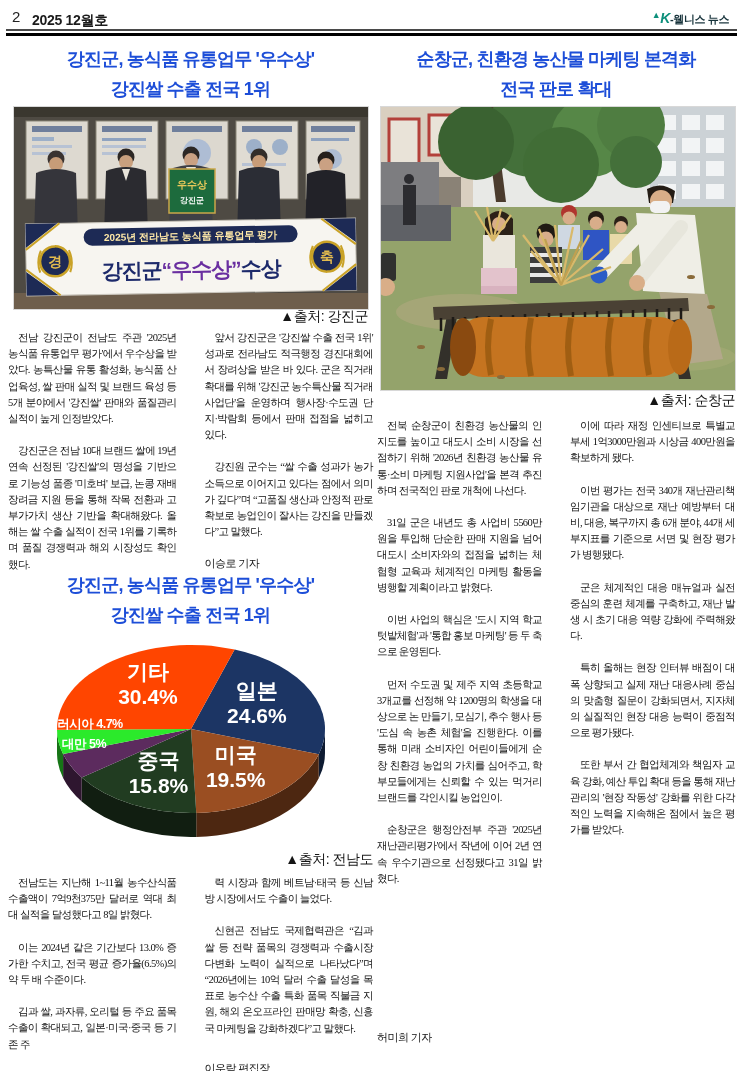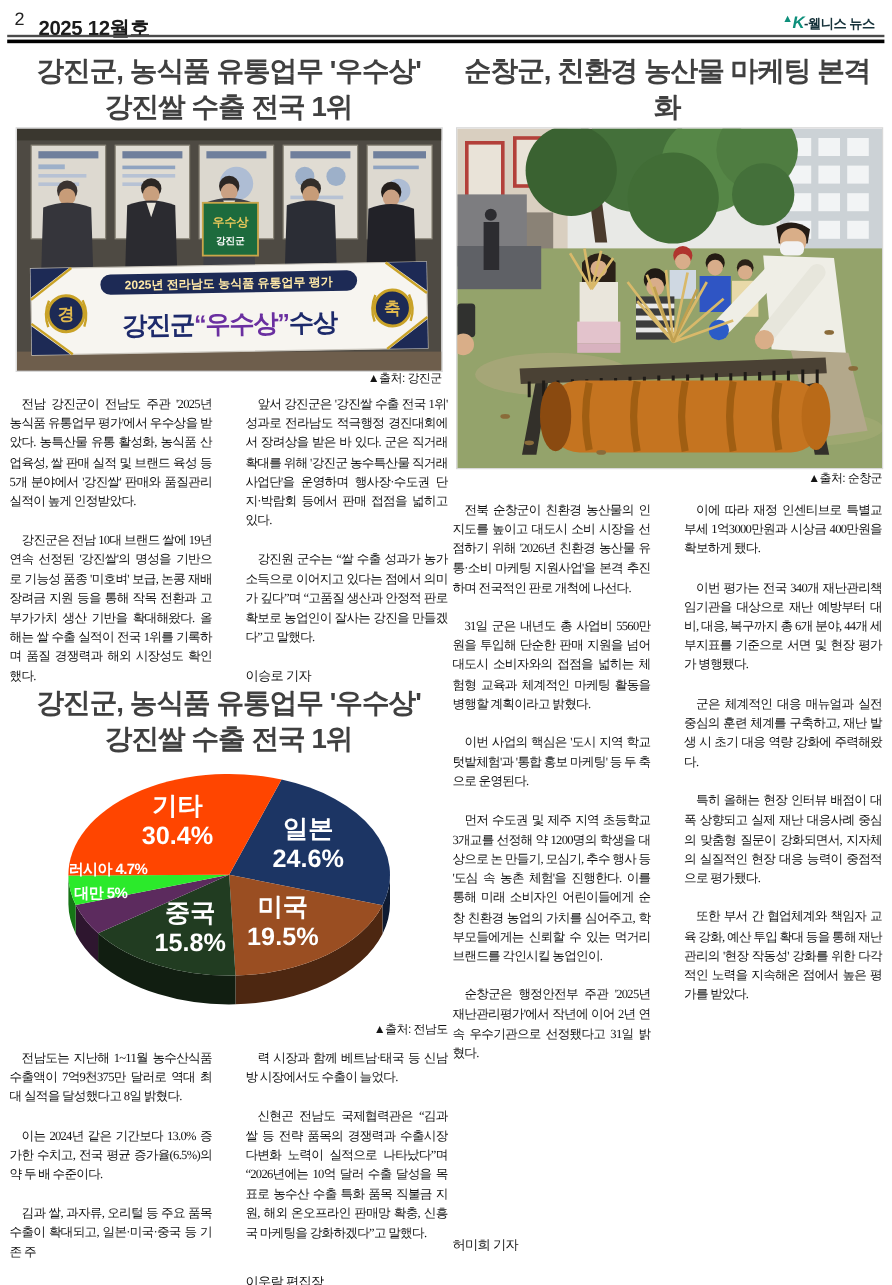--- a/index.html
+++ b/index.html
@@ -4,36 +4,36 @@
 <style>
   html,body{margin:0;padding:0;}
   body{
     width:743px;height:1071px;position:relative;background:#ffffff;
     font-family:"Liberation Serif",serif;color:#141414;overflow:hidden;
   }
   .abs{position:absolute;}
   
   .masthead{left:0;top:7px;width:743px;height:22px;font-family:"Liberation Sans",sans-serif;}
   .page-num{position:absolute;left:12px;top:1px;font-size:15px;color:#222;}
-  .issue{position:absolute;left:32px;top:5px;font-size:17px;font-weight:bold;color:#1b1b1b;letter-spacing:-0.3px;}
+  .issue{position:absolute;left:32px;top:5px;font-size:14px;font-weight:bold;color:#1b1b1b;letter-spacing:-0.3px;}
   .section{position:absolute;left:0;top:3px;width:100%;text-align:center;font-size:12.5px;color:#2e2e2e;letter-spacing:-0.3px;}
   .logo{position:absolute;right:14px;top:3px;font-weight:bold;font-size:11px;color:#16323a;letter-spacing:-0.4px;}
   .logo .k{color:#0d8f7b;font-size:14px;font-style:italic;}
   .logo .leaf{color:#0d8f7b;font-size:9px;vertical-align:top;}
   .rule-thin{left:6px;top:29px;width:731px;height:1.5px;background:#4a4a4a;}
   .rule-thick{left:6px;top:32.5px;width:731px;height:3.5px;background:#000;}
   
-  .headline{font-family:"Liberation Sans",sans-serif;font-weight:700;font-size:23px;line-height:30px;
-    text-align:center;color:#404040;letter-spacing:-0.8px;}
+  .headline{font-family:"Liberation Sans",sans-serif;font-weight:700;font-size:18px;line-height:30px;
+    text-align:center;color:#1d4ed8;letter-spacing:-0.8px;}
   
   .cols{display:flex;gap:28px;}
   .col{flex:1;min-width:0;}
   .cols p{margin:0 0 16px;font-size:10.5px;line-height:16.2px;text-align:justify;
     text-indent:10px;word-break:break-all;letter-spacing:-0.6px;color:#101010;}
-  .caption{font-family:"Liberation Sans",sans-serif;font-size:10px;text-align:right;color:#151515;letter-spacing:-0.5px;}
+  .caption{font-family:"Liberation Sans",sans-serif;font-size:14px;text-align:right;color:#151515;letter-spacing:-0.5px;}
   .byline{font-size:11px;text-align:left;letter-spacing:-0.5px;color:#111;}
   svg{display:block;}
   .photo-frame{outline:1px solid #d8d8d8;}
 </style>
 </head>
 <body>
 
 <div class="abs masthead">
   <span class="page-num">2</span>
   <span class="issue">2025 12월호</span>

